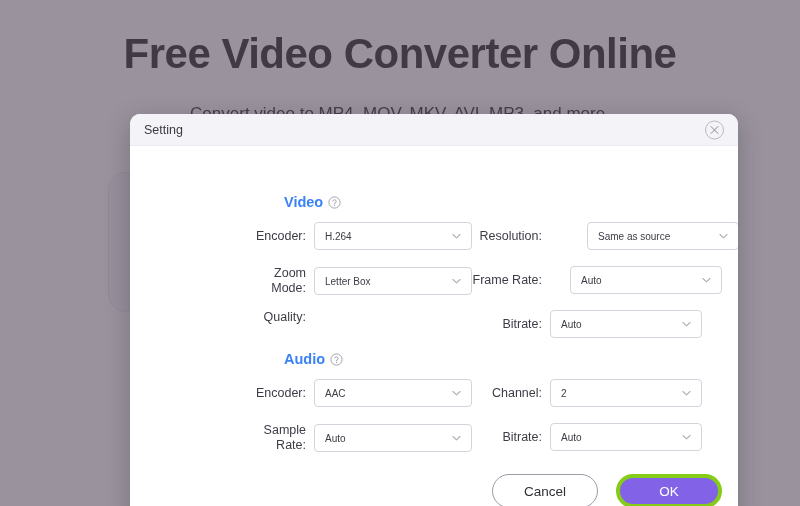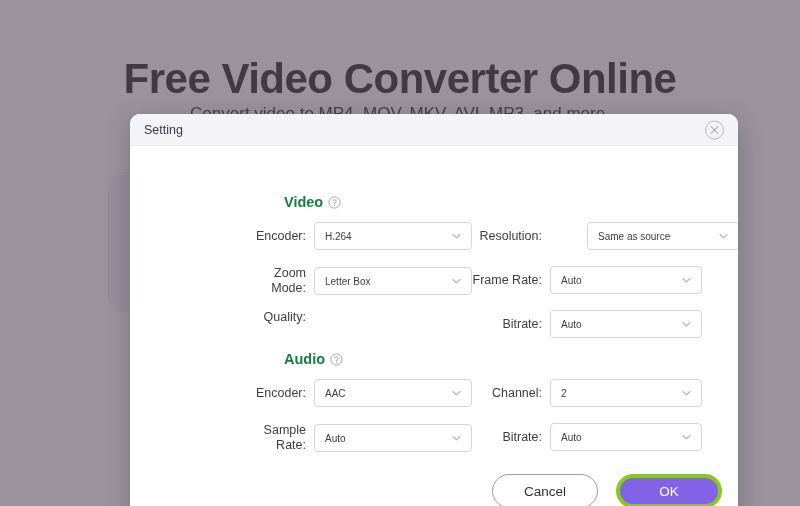--- a/index.html
+++ b/index.html
@@ -23,21 +23,20 @@
   }
   #bg-title {
     position: absolute;
     top: 30px; left: 0; right: 0;
     text-align: center;
     font-size: 42px;
     font-weight: bold;
     color: #161616;
     letter-spacing: -0.5px;
     white-space: nowrap;
-    margin-top: 25px;
   }
   #bg-subtitle {
     position: absolute;
     top: 104px; left: 0; right: 0;
     text-align: center;
     font-size: 17px;
     color: #222222;
     white-space: nowrap;
   }
   #bg-card {
@@ -110,21 +109,21 @@
     height: 380px;
   }
 
   .section-head {
     position: absolute;
     display: flex;
     align-items: center;
     gap: 5px;
     font-size: 14.5px;
     font-weight: bold;
-    color: #15803d;
+    color: #3b82f6;
   }
   .help-icon {
     width: 13px; height: 13px;
     display: inline-flex;
     align-items: center;
     justify-content: center;
     cursor: pointer;
   }
   .help-icon svg { display: block; }
 
@@ -272,21 +271,21 @@
         <span class="select">
           <span>Same as source</span>
           <span class="chev">
             <svg width="11" height="11" viewBox="0 0 11 11" aria-hidden="true">
                 <path d="M2 4 L5.5 7.4 L9 4" fill="none" stroke="#b0afba" stroke-width="1.1" stroke-linecap="round" stroke-linejoin="round"></path>
               </svg>
           </span>
         </span>
       </div>
 
-      <div class="field col-r" style="left:320px; top:120px;">
+      <div class="field col-r" style="left:320px; top:120px;gap:20px;">
         <span class="field-label">Frame Rate:</span>
         <span class="select">
           <span>Auto</span>
           <span class="chev">
             <svg width="11" height="11" viewBox="0 0 11 11" aria-hidden="true">
                 <path d="M2 4 L5.5 7.4 L9 4" fill="none" stroke="#b0afba" stroke-width="1.1" stroke-linecap="round" stroke-linejoin="round"></path>
               </svg>
           </span>
         </span>
       </div>

